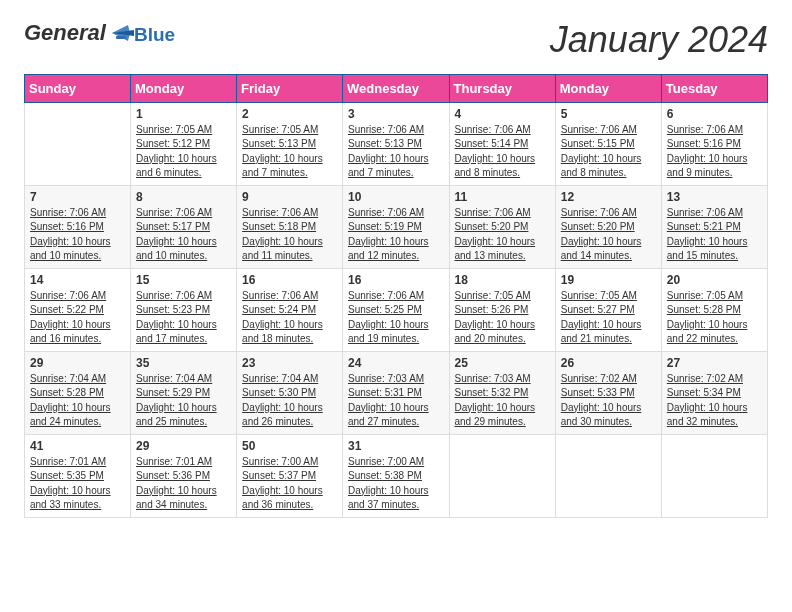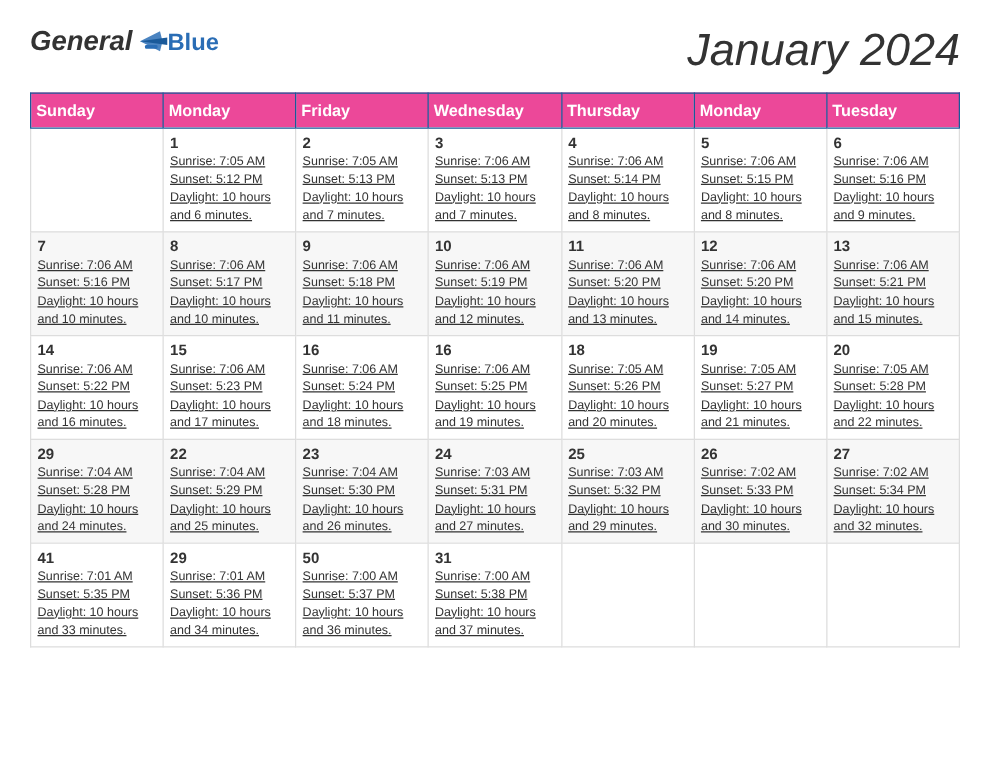--- a/index.html
+++ b/index.html
@@ -280,21 +280,21 @@
       </tr>
       <tr>
         <td>
           <span class="day-number">29</span>
           <div class="cell-content" style="white-space: pre-wrap;">Sunrise: 7:04 AM
 Sunset: 5:28 PM
 Daylight: 10 hours
 and 24 minutes.</div>
         </td>
         <td>
-          <span class="day-number">22</span>
+          <span class="day-number">35</span>
           <div class="cell-content" style="white-space: pre-wrap;">Sunrise: 7:04 AM
 Sunset: 5:29 PM
 Daylight: 10 hours
 and 25 minutes.</div>
         </td>
         <td>
           <span class="day-number">23</span>
           <div class="cell-content" style="white-space: pre-wrap;">Sunrise: 7:04 AM
 Sunset: 5:30 PM
 Daylight: 10 hours

